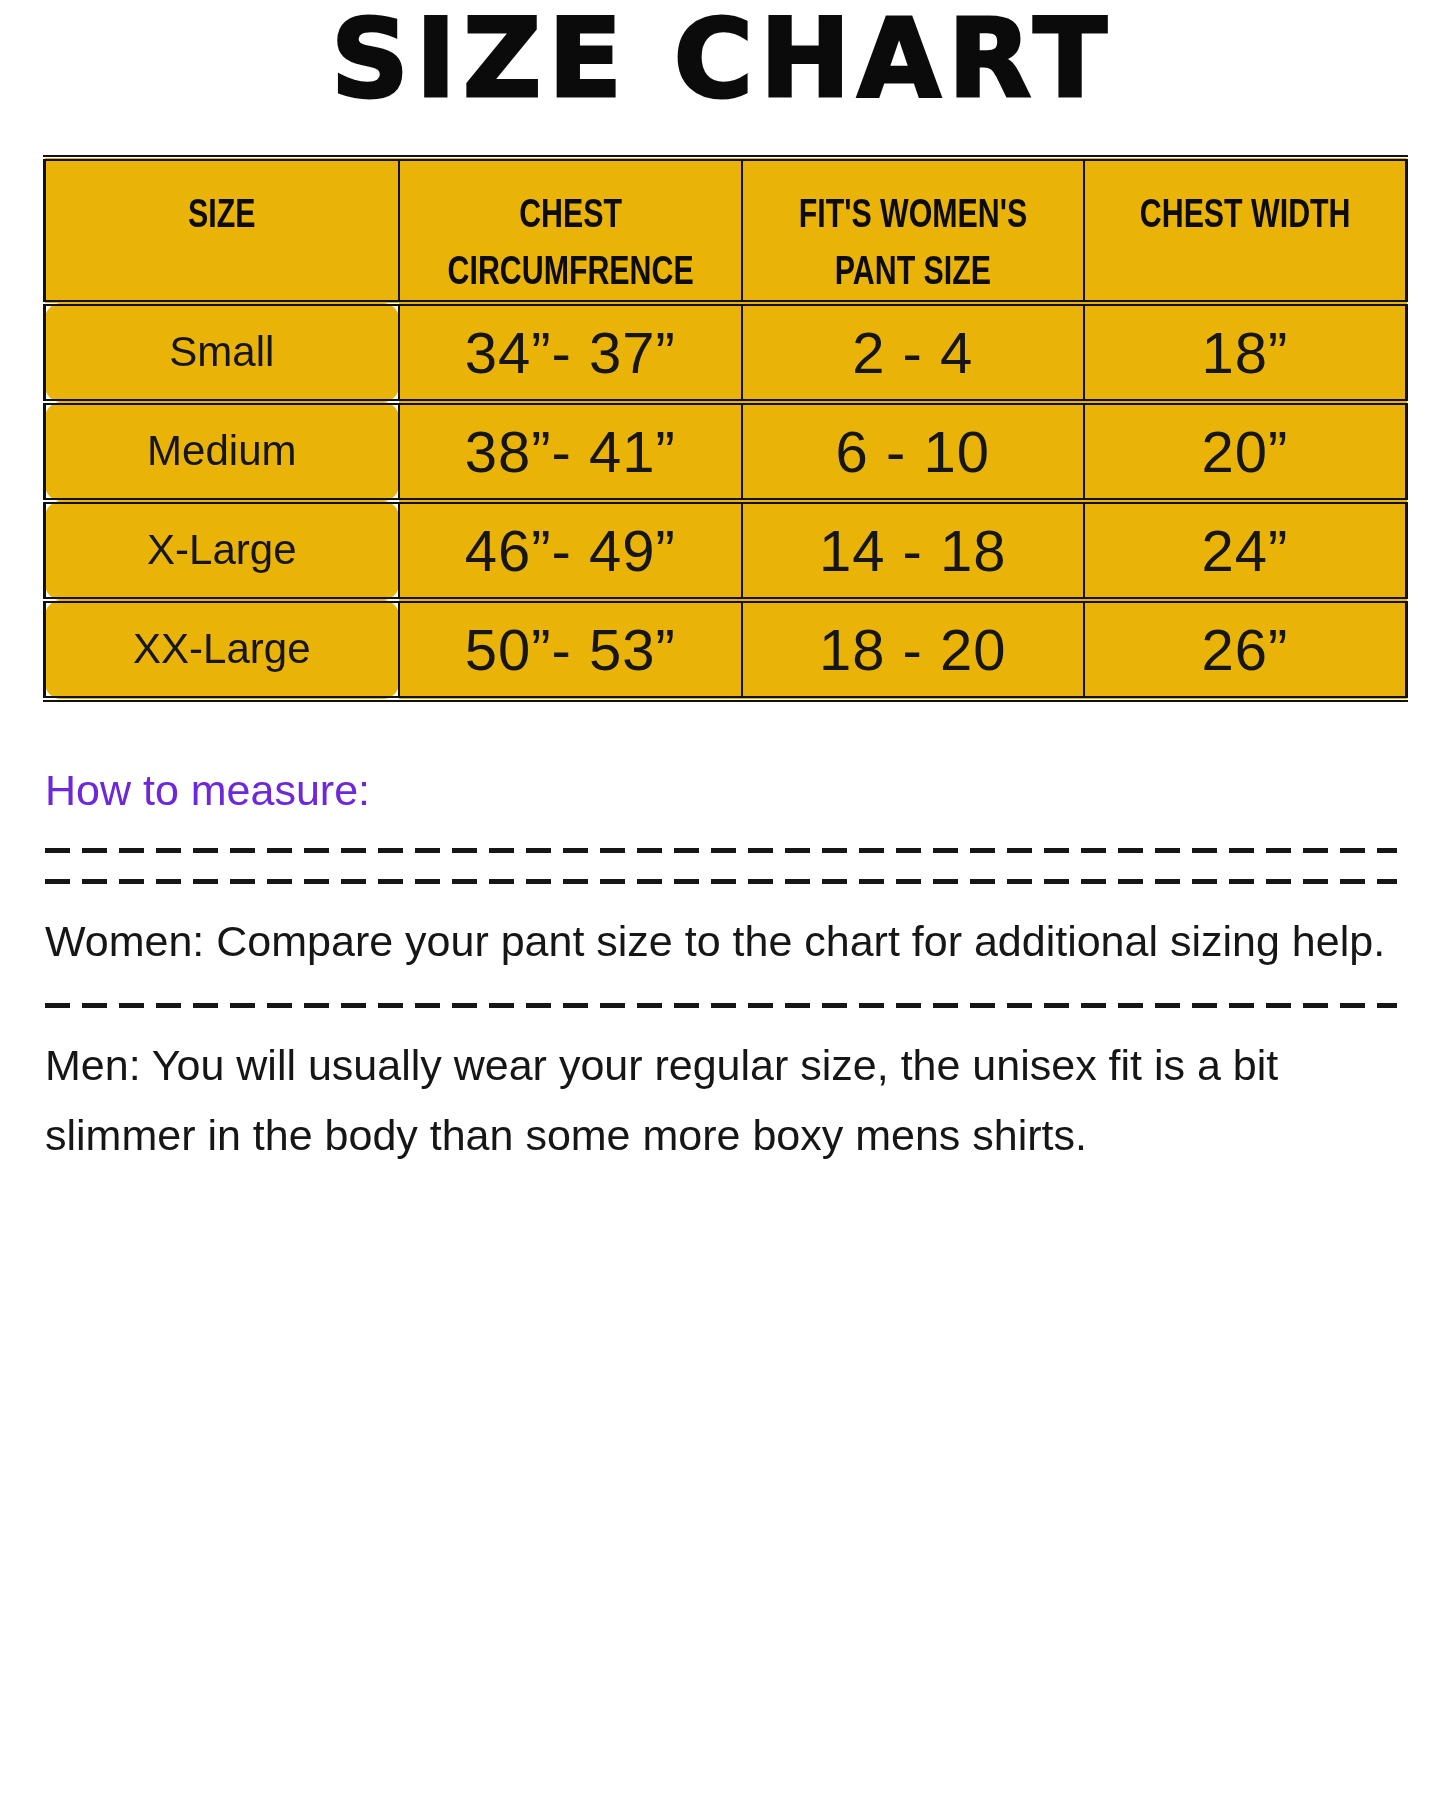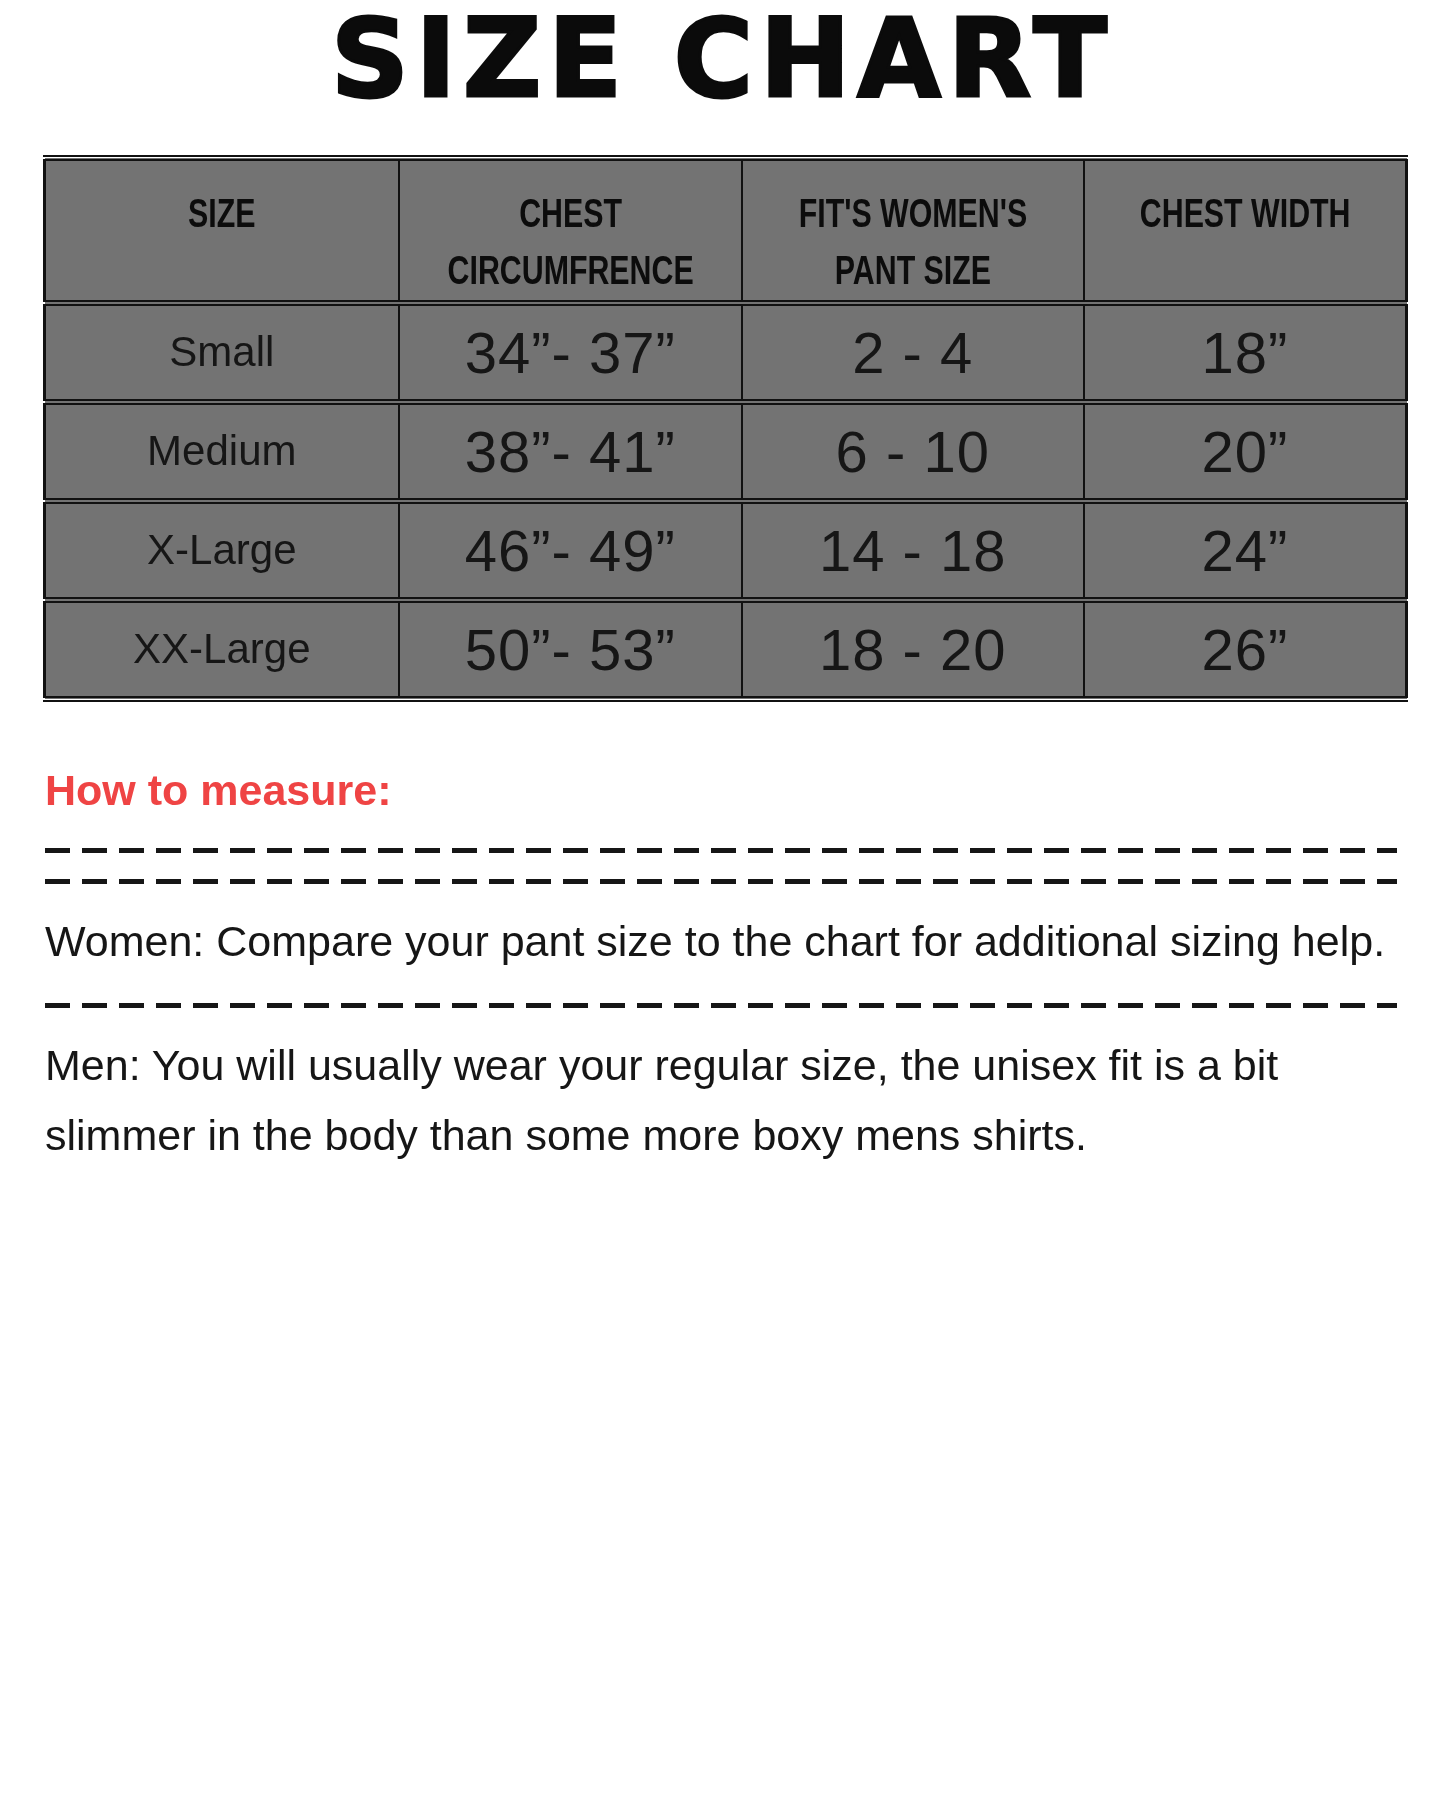--- a/index.html
+++ b/index.html
@@ -37,21 +37,21 @@
   table.size-table col.c3 { width: 25.1%; }
   table.size-table col.c4 { width: 23.7%; }
 
   table.size-table th,
   table.size-table td {
     border-left: 2.5px solid #111;
     border-right: 2.5px solid #111;
     border-top: 6px double #111;
     border-bottom: 6px double #111;
     text-align: center;
-    background: #737373;
+    background: #eab308;
   }
   table.size-table { border: 3px solid #111; }
 
   th.hdr {
     height: 130px;
     vertical-align: top;
     padding-top: 24px;
     font-size: 0; 
   }
   .hdr-line {
@@ -65,37 +65,38 @@
     transform: scaleX(0.74);
     transform-origin: 50% 50%;
     white-space: nowrap;
   }
 
   td.cell-size {
     height: 99px;
     font-size: 42px;
     color: #161616;
     vertical-align: middle;
+    border-radius: 16px;
   }
   td.cell-num {
     height: 99px;
     font-size: 58px;
     color: #161616;
     vertical-align: middle;
     letter-spacing: 1px;
   }
 
   
   .notes {
     margin: 56px 48px 0 45px;
   }
   .notes-heading {
     font-size: 43px;
-    font-weight: bold;
-    color: #ef4444;
+    font-weight: normal;
+    color: #6d28d9;
     line-height: 1.5;
   }
   .note-para {
     font-size: 43px;
     font-weight: normal;
     color: #161616;
     line-height: 1.64;
     margin-top: 2px;
   }
   .dashed-divider {

